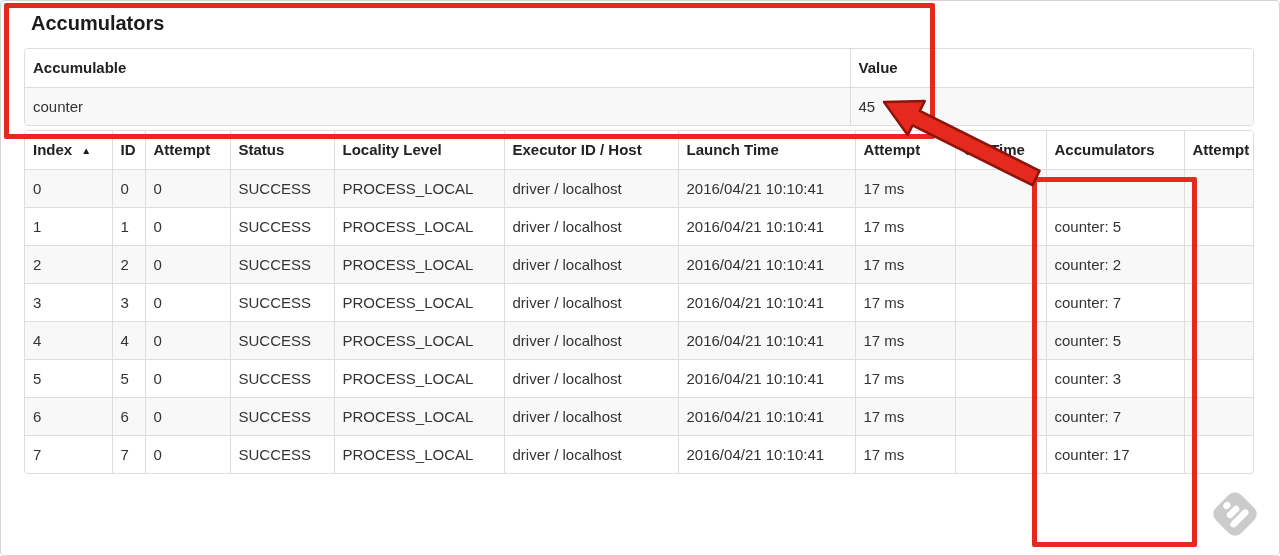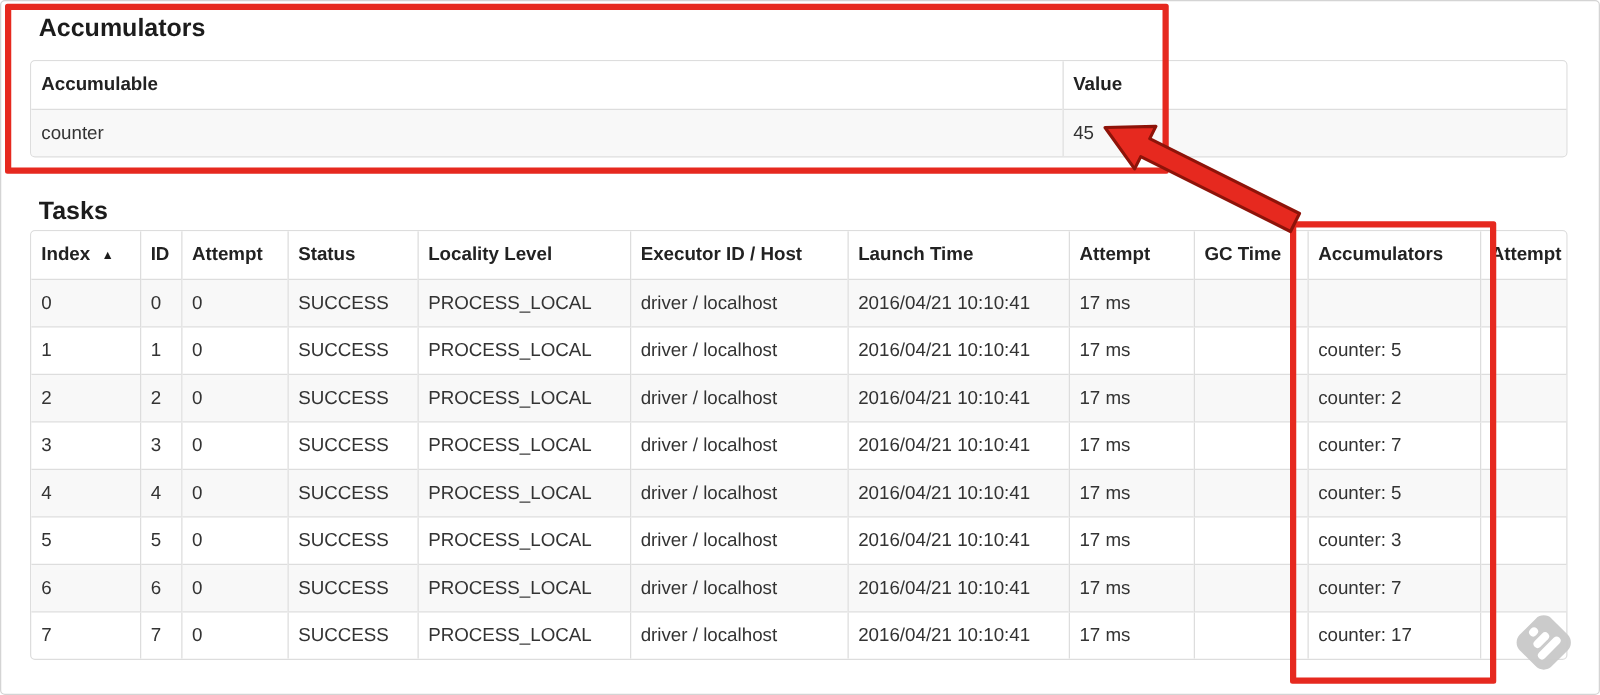--- a/index.html
+++ b/index.html
@@ -112,21 +112,20 @@
       </thead>
       <tbody>
         <tr>
           <td>counter</td>
           <td>45</td>
         </tr>
       </tbody>
     </table>
   </div>
 
-  <h2 class="section-title" id="tasks-title">Tasks</h2>
 
   <div class="table-wrap" id="tasks-table-wrap">
     <table>
       <colgroup>
         <col style="width:87px">
           <col style="width:33px">
           <col style="width:85px">
         <col style="width:104px">
           <col style="width:170px">
           <col style="width:174px">

